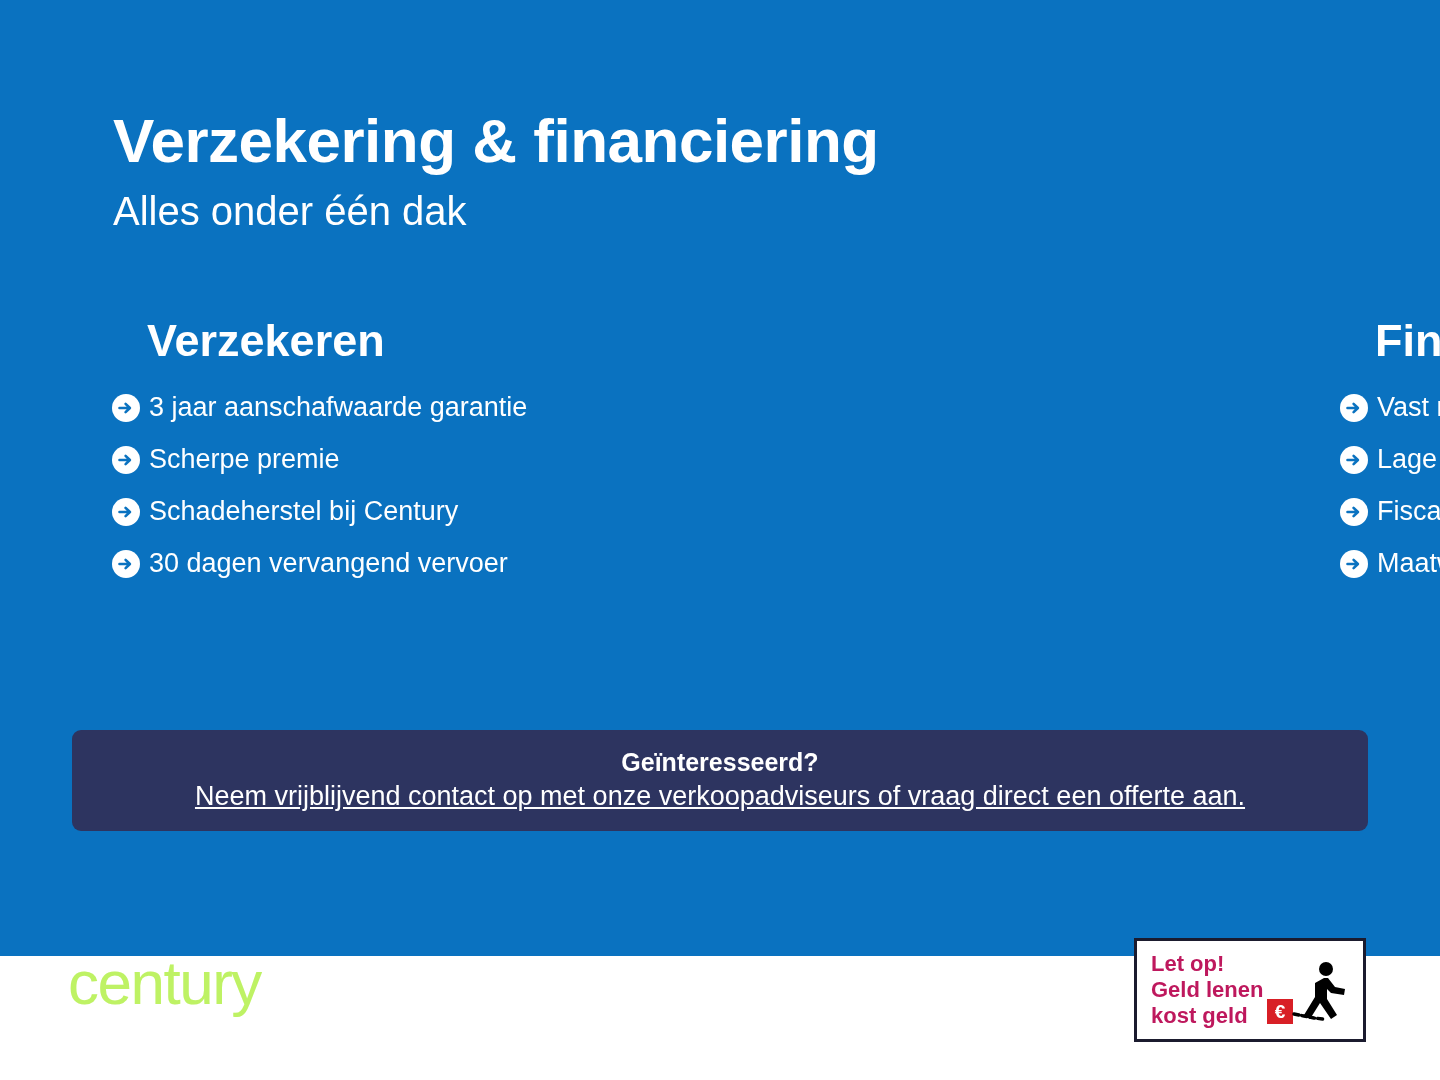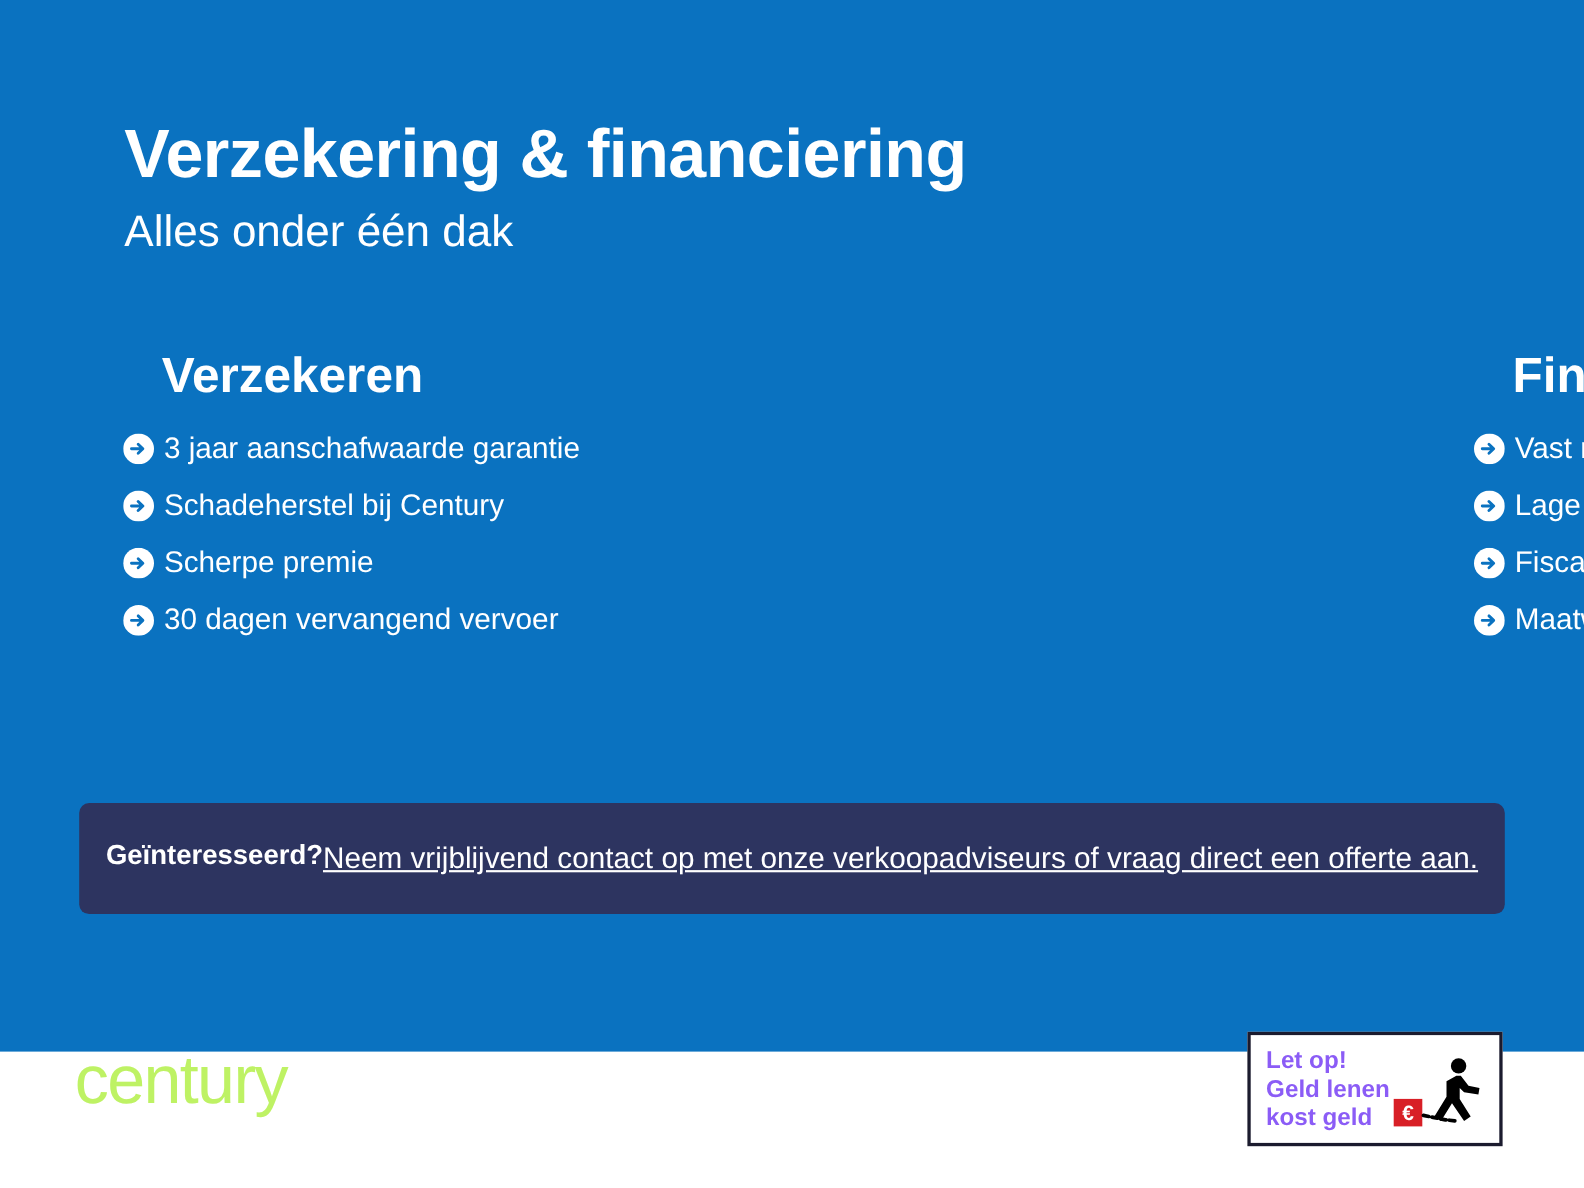--- a/index.html
+++ b/index.html
@@ -104,21 +104,21 @@
   
   .cta-banner {
     position: absolute;
     left: 72px;
     top: 730px;
     width: 1296px;
     height: 101px;
     background: #2d3460;
     border-radius: 9px;
     display: flex;
-    flex-direction: row;
+    flex-direction: column;
     align-items: center;
     justify-content: center;
     box-sizing: border-box;
   }
   .cta-heading {
     font-size: 25px;
     font-weight: 700;
     margin: 0 0 6px 0;
     line-height: 1.1;
   }
@@ -151,21 +151,21 @@
     width: 232px;
     height: 104px;
     background: #ffffff;
     border: 3px solid #1b1b2e;
     box-sizing: border-box;
     display: flex;
     align-items: center;
     padding: 0 0 0 14px;
   }
   .warning-text {
-    color: #8b5cf6;
+    color: #be185d;
     font-size: 22px;
     font-weight: 700;
     line-height: 1.18;
     white-space: nowrap;
   }
   .warning-graphic {
     position: absolute;
     right: 6px;
     bottom: 6px;
     width: 92px;
@@ -193,28 +193,28 @@
               <circle cx="14" cy="14" r="14" fill="#ffffff"></circle>
               <path d="M7.5 14 H17.2 M13.6 9.9 L17.9 14 L13.6 18.1" fill="none" stroke="#0a72c0" stroke-width="2.6" stroke-linecap="round" stroke-linejoin="round"></path>
             </svg>
             <span class="feature-text">3 jaar aanschafwaarde garantie</span>
           </li>
           <li class="feature-item">
             <svg class="arrow-icon" viewBox="0 0 28 28" aria-hidden="true">
               <circle cx="14" cy="14" r="14" fill="#ffffff"></circle>
               <path d="M7.5 14 H17.2 M13.6 9.9 L17.9 14 L13.6 18.1" fill="none" stroke="#0a72c0" stroke-width="2.6" stroke-linecap="round" stroke-linejoin="round"></path>
             </svg>
+            <span class="feature-text">Scherpe premie</span>
+          </li>
+          <li class="feature-item">
+            <svg class="arrow-icon" viewBox="0 0 28 28" aria-hidden="true">
+              <circle cx="14" cy="14" r="14" fill="#ffffff"></circle>
+              <path d="M7.5 14 H17.2 M13.6 9.9 L17.9 14 L13.6 18.1" fill="none" stroke="#0a72c0" stroke-width="2.6" stroke-linecap="round" stroke-linejoin="round"></path>
+            </svg>
             <span class="feature-text">Schadeherstel bij Century</span>
-          </li>
-          <li class="feature-item">
-            <svg class="arrow-icon" viewBox="0 0 28 28" aria-hidden="true">
-              <circle cx="14" cy="14" r="14" fill="#ffffff"></circle>
-              <path d="M7.5 14 H17.2 M13.6 9.9 L17.9 14 L13.6 18.1" fill="none" stroke="#0a72c0" stroke-width="2.6" stroke-linecap="round" stroke-linejoin="round"></path>
-            </svg>
-            <span class="feature-text">Scherpe premie</span>
           </li>
           <li class="feature-item">
             <svg class="arrow-icon" viewBox="0 0 28 28" aria-hidden="true">
               <circle cx="14" cy="14" r="14" fill="#ffffff"></circle>
               <path d="M7.5 14 H17.2 M13.6 9.9 L17.9 14 L13.6 18.1" fill="none" stroke="#0a72c0" stroke-width="2.6" stroke-linecap="round" stroke-linejoin="round"></path>
             </svg>
             <span class="feature-text">30 dagen vervangend vervoer</span>
           </li>
         </ul>
       </div>

